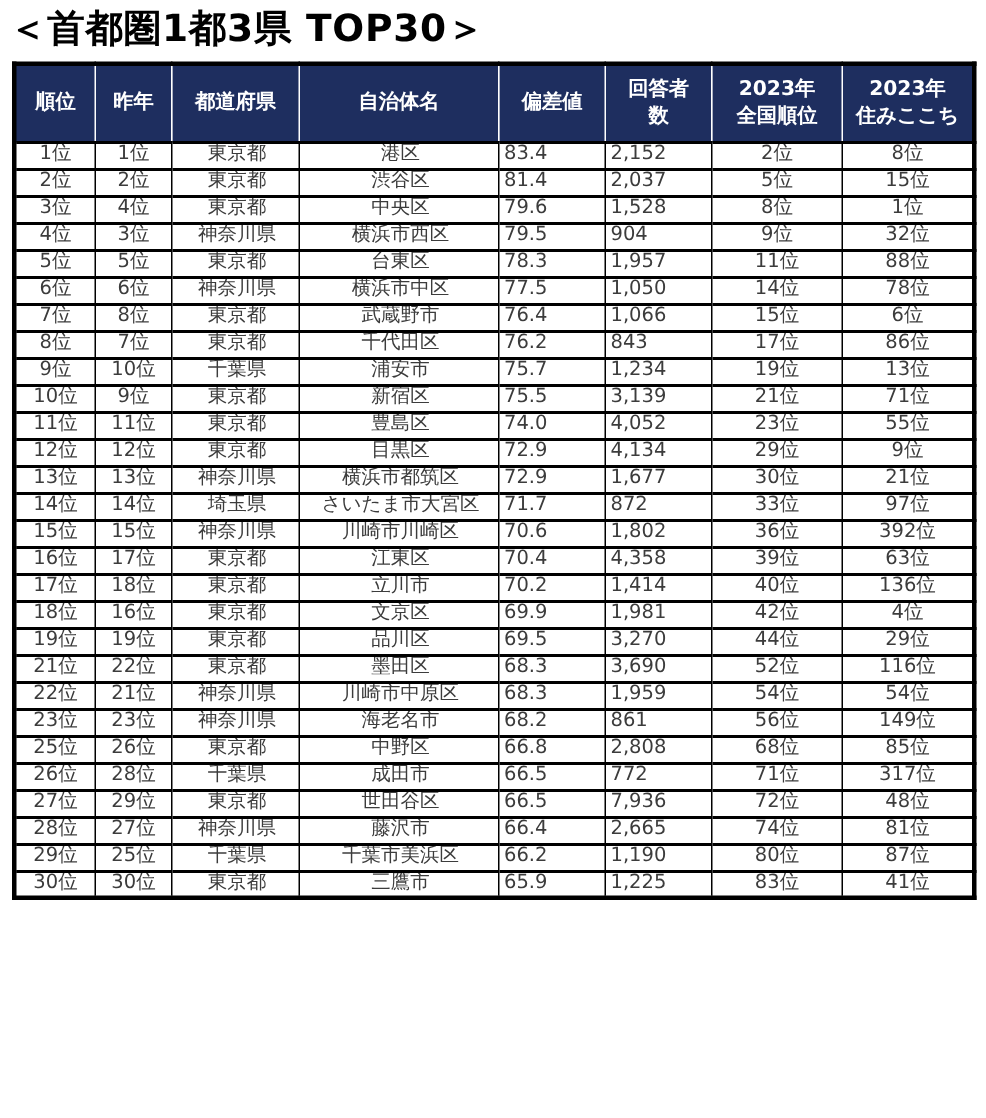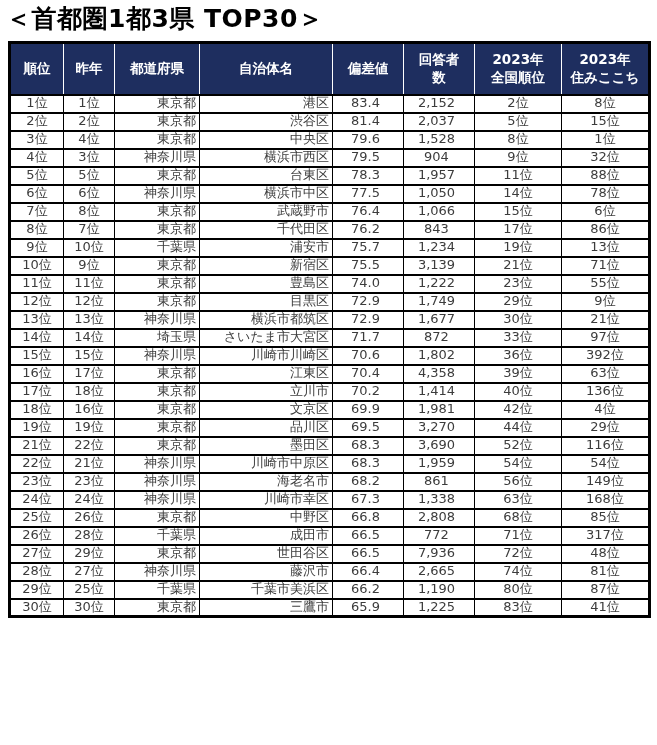--- a/index.html
+++ b/index.html
@@ -53,22 +53,22 @@
     border-top: 2px solid #000000;
     height: 18px;
     font-size: 13px;
     color: #3c3c3c;
     padding: 0 3px;
     line-height: 1.1;
     white-space: nowrap;
     overflow: hidden;
   }
   td.al-c { text-align: center; }
-  td.al-l { text-align: right;  padding-left: 5px; }
-  td.al-r { text-align: center; padding-right: 8px; }
+  td.al-l { text-align: center;  padding-left: 5px; }
+  td.al-r { text-align: left; padding-right: 8px; }
   .footer {
     position: absolute;
     right: 10px;
     bottom: 4px;
     font-size: 18px;
     color: #000000;
     text-align: right;
   }
   .footer .gap { display: inline-block; width: 10px; }
 </style>
@@ -205,31 +205,31 @@
           <td class="al-r">3,139</td>
           <td class="al-c">21位</td>
           <td class="al-c">71位</td>
         </tr>
         <tr>
           <td class="al-c">11位</td>
           <td class="al-c">11位</td>
           <td class="al-l">東京都</td>
           <td class="al-l">豊島区</td>
           <td class="al-r">74.0</td>
-          <td class="al-r">1,222</td>
+          <td class="al-r">4,052</td>
           <td class="al-c">23位</td>
           <td class="al-c">55位</td>
         </tr>
         <tr>
           <td class="al-c">12位</td>
           <td class="al-c">12位</td>
           <td class="al-l">東京都</td>
           <td class="al-l">目黒区</td>
           <td class="al-r">72.9</td>
-          <td class="al-r">1,749</td>
+          <td class="al-r">4,134</td>
           <td class="al-c">29位</td>
           <td class="al-c">9位</td>
         </tr>
         <tr>
           <td class="al-c">13位</td>
           <td class="al-c">13位</td>
           <td class="al-l">神奈川県</td>
           <td class="al-l">横浜市都筑区</td>
           <td class="al-r">72.9</td>
           <td class="al-r">1,677</td>
@@ -320,30 +320,20 @@
           <td class="al-c">23位</td>
           <td class="al-c">23位</td>
           <td class="al-l">神奈川県</td>
           <td class="al-l">海老名市</td>
           <td class="al-r">68.2</td>
           <td class="al-r">861</td>
           <td class="al-c">56位</td>
           <td class="al-c">149位</td>
         </tr>
         <tr>
-          <td class="al-c">24位</td>
-          <td class="al-c">24位</td>
-          <td class="al-l">神奈川県</td>
-          <td class="al-l">川崎市幸区</td>
-          <td class="al-r">67.3</td>
-          <td class="al-r">1,338</td>
-          <td class="al-c">63位</td>
-          <td class="al-c">168位</td>
-        </tr>
-        <tr>
           <td class="al-c">25位</td>
           <td class="al-c">26位</td>
           <td class="al-l">東京都</td>
           <td class="al-l">中野区</td>
           <td class="al-r">66.8</td>
           <td class="al-r">2,808</td>
           <td class="al-c">68位</td>
           <td class="al-c">85位</td>
         </tr>
         <tr>

